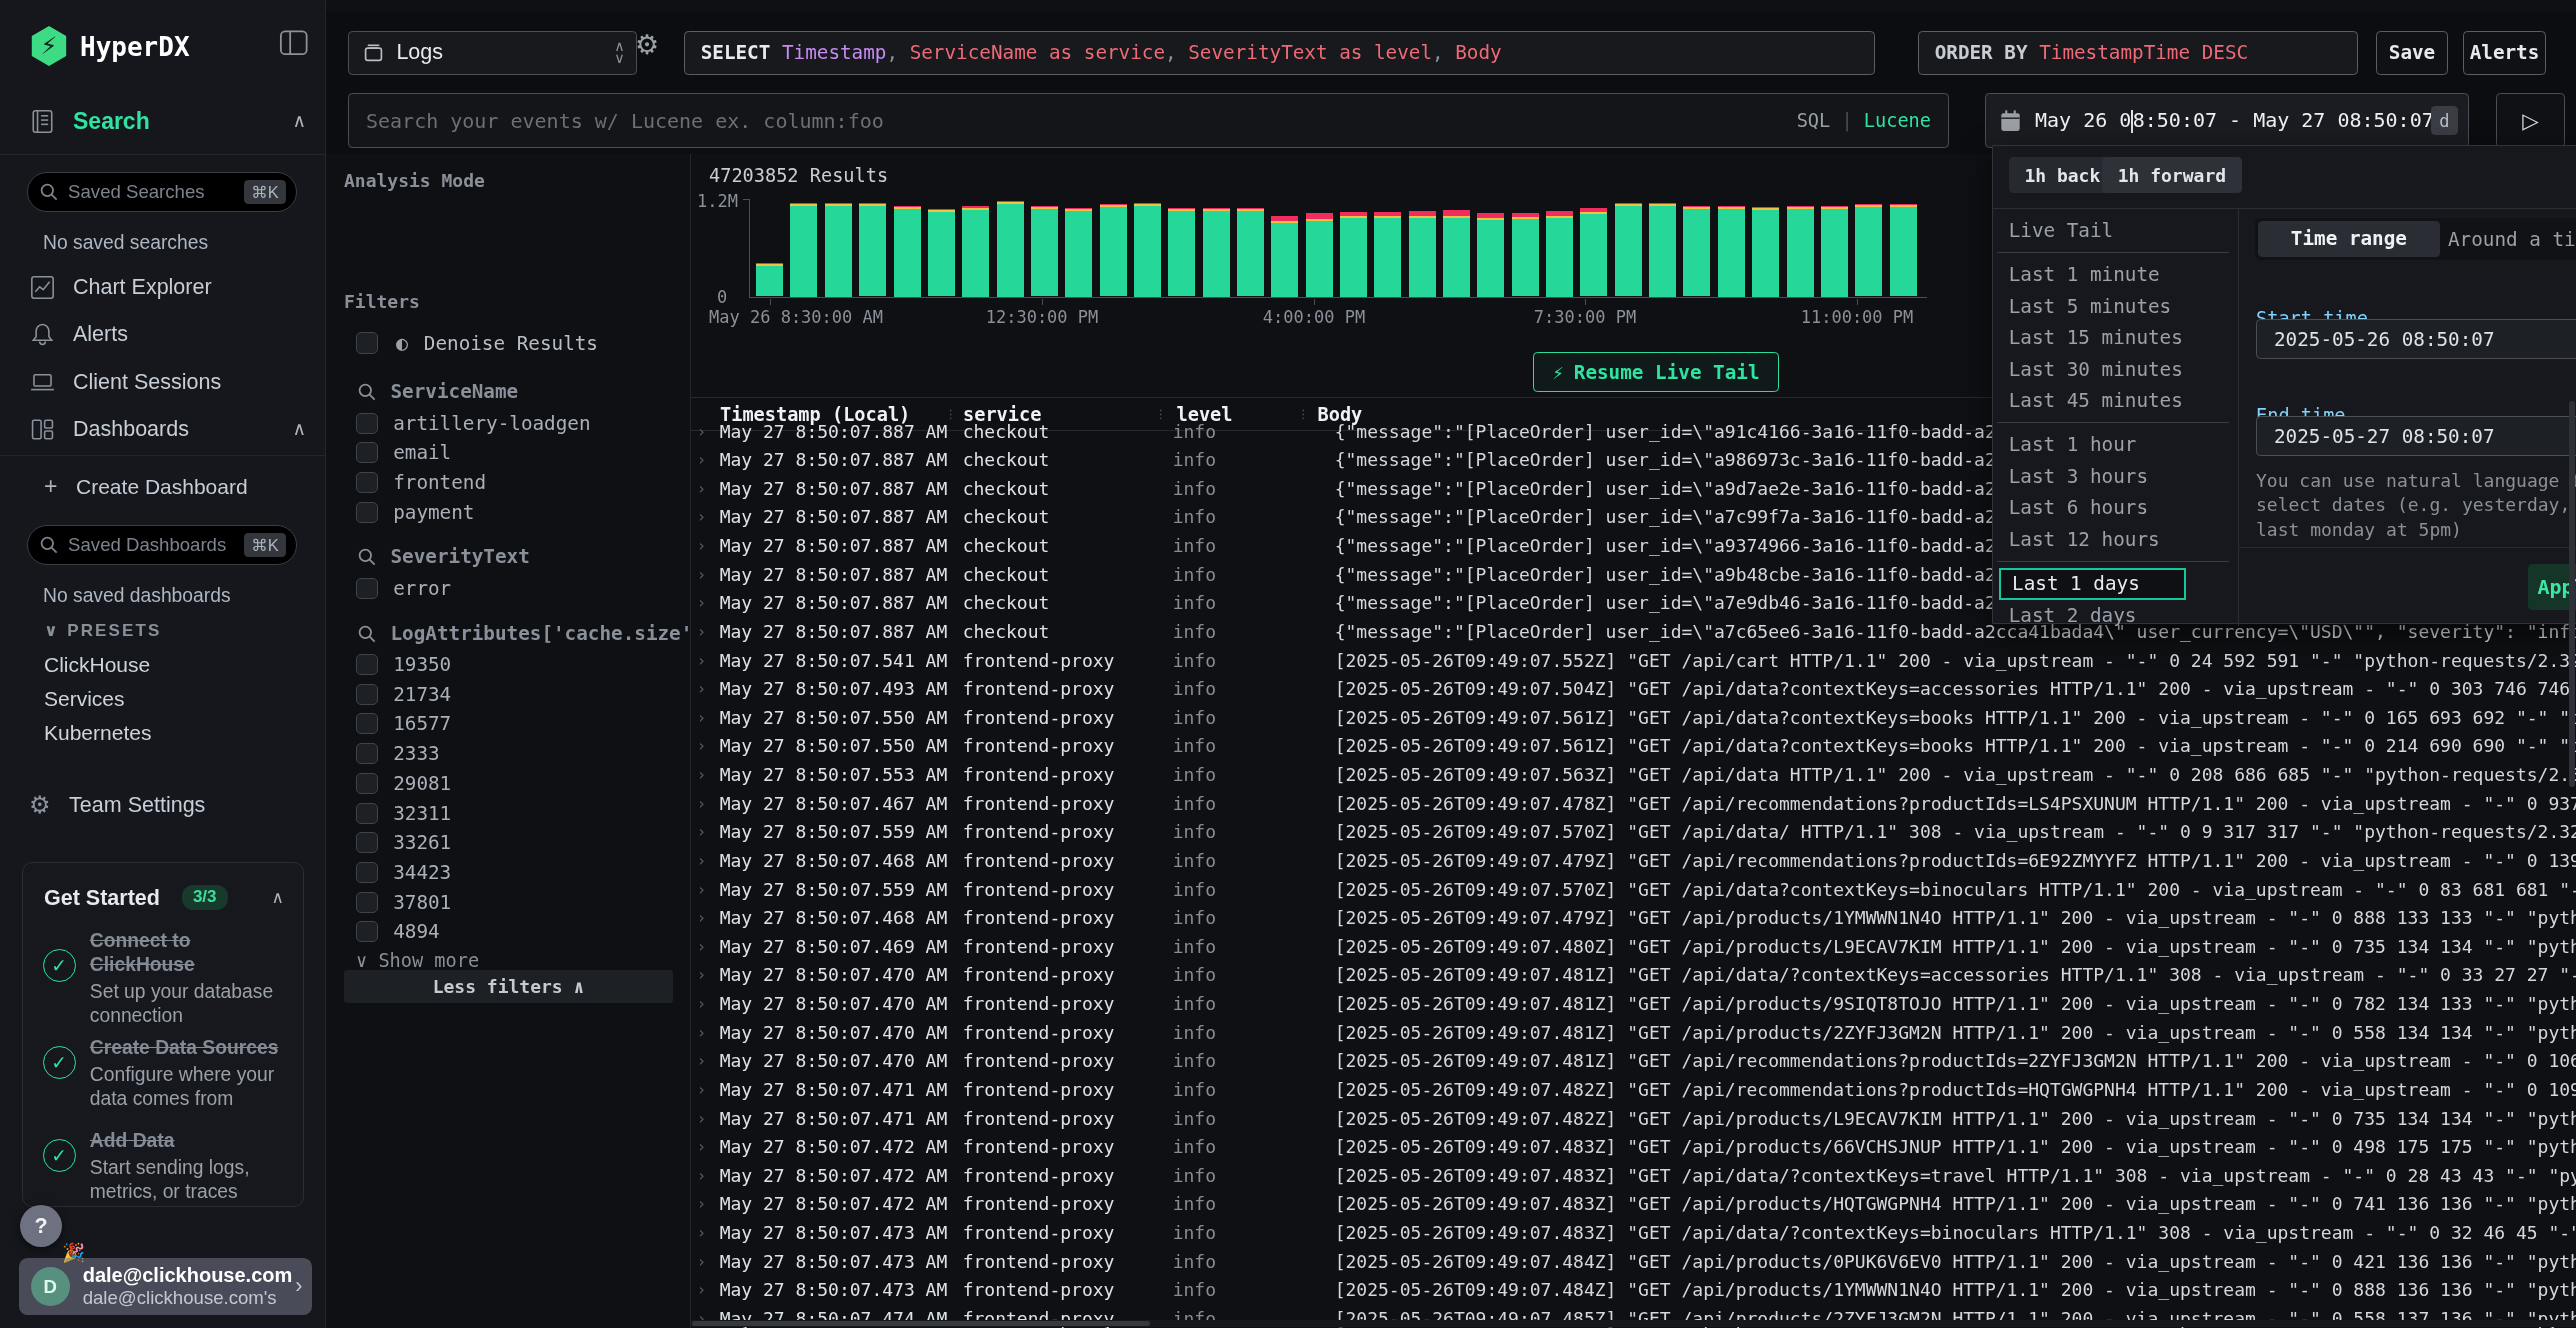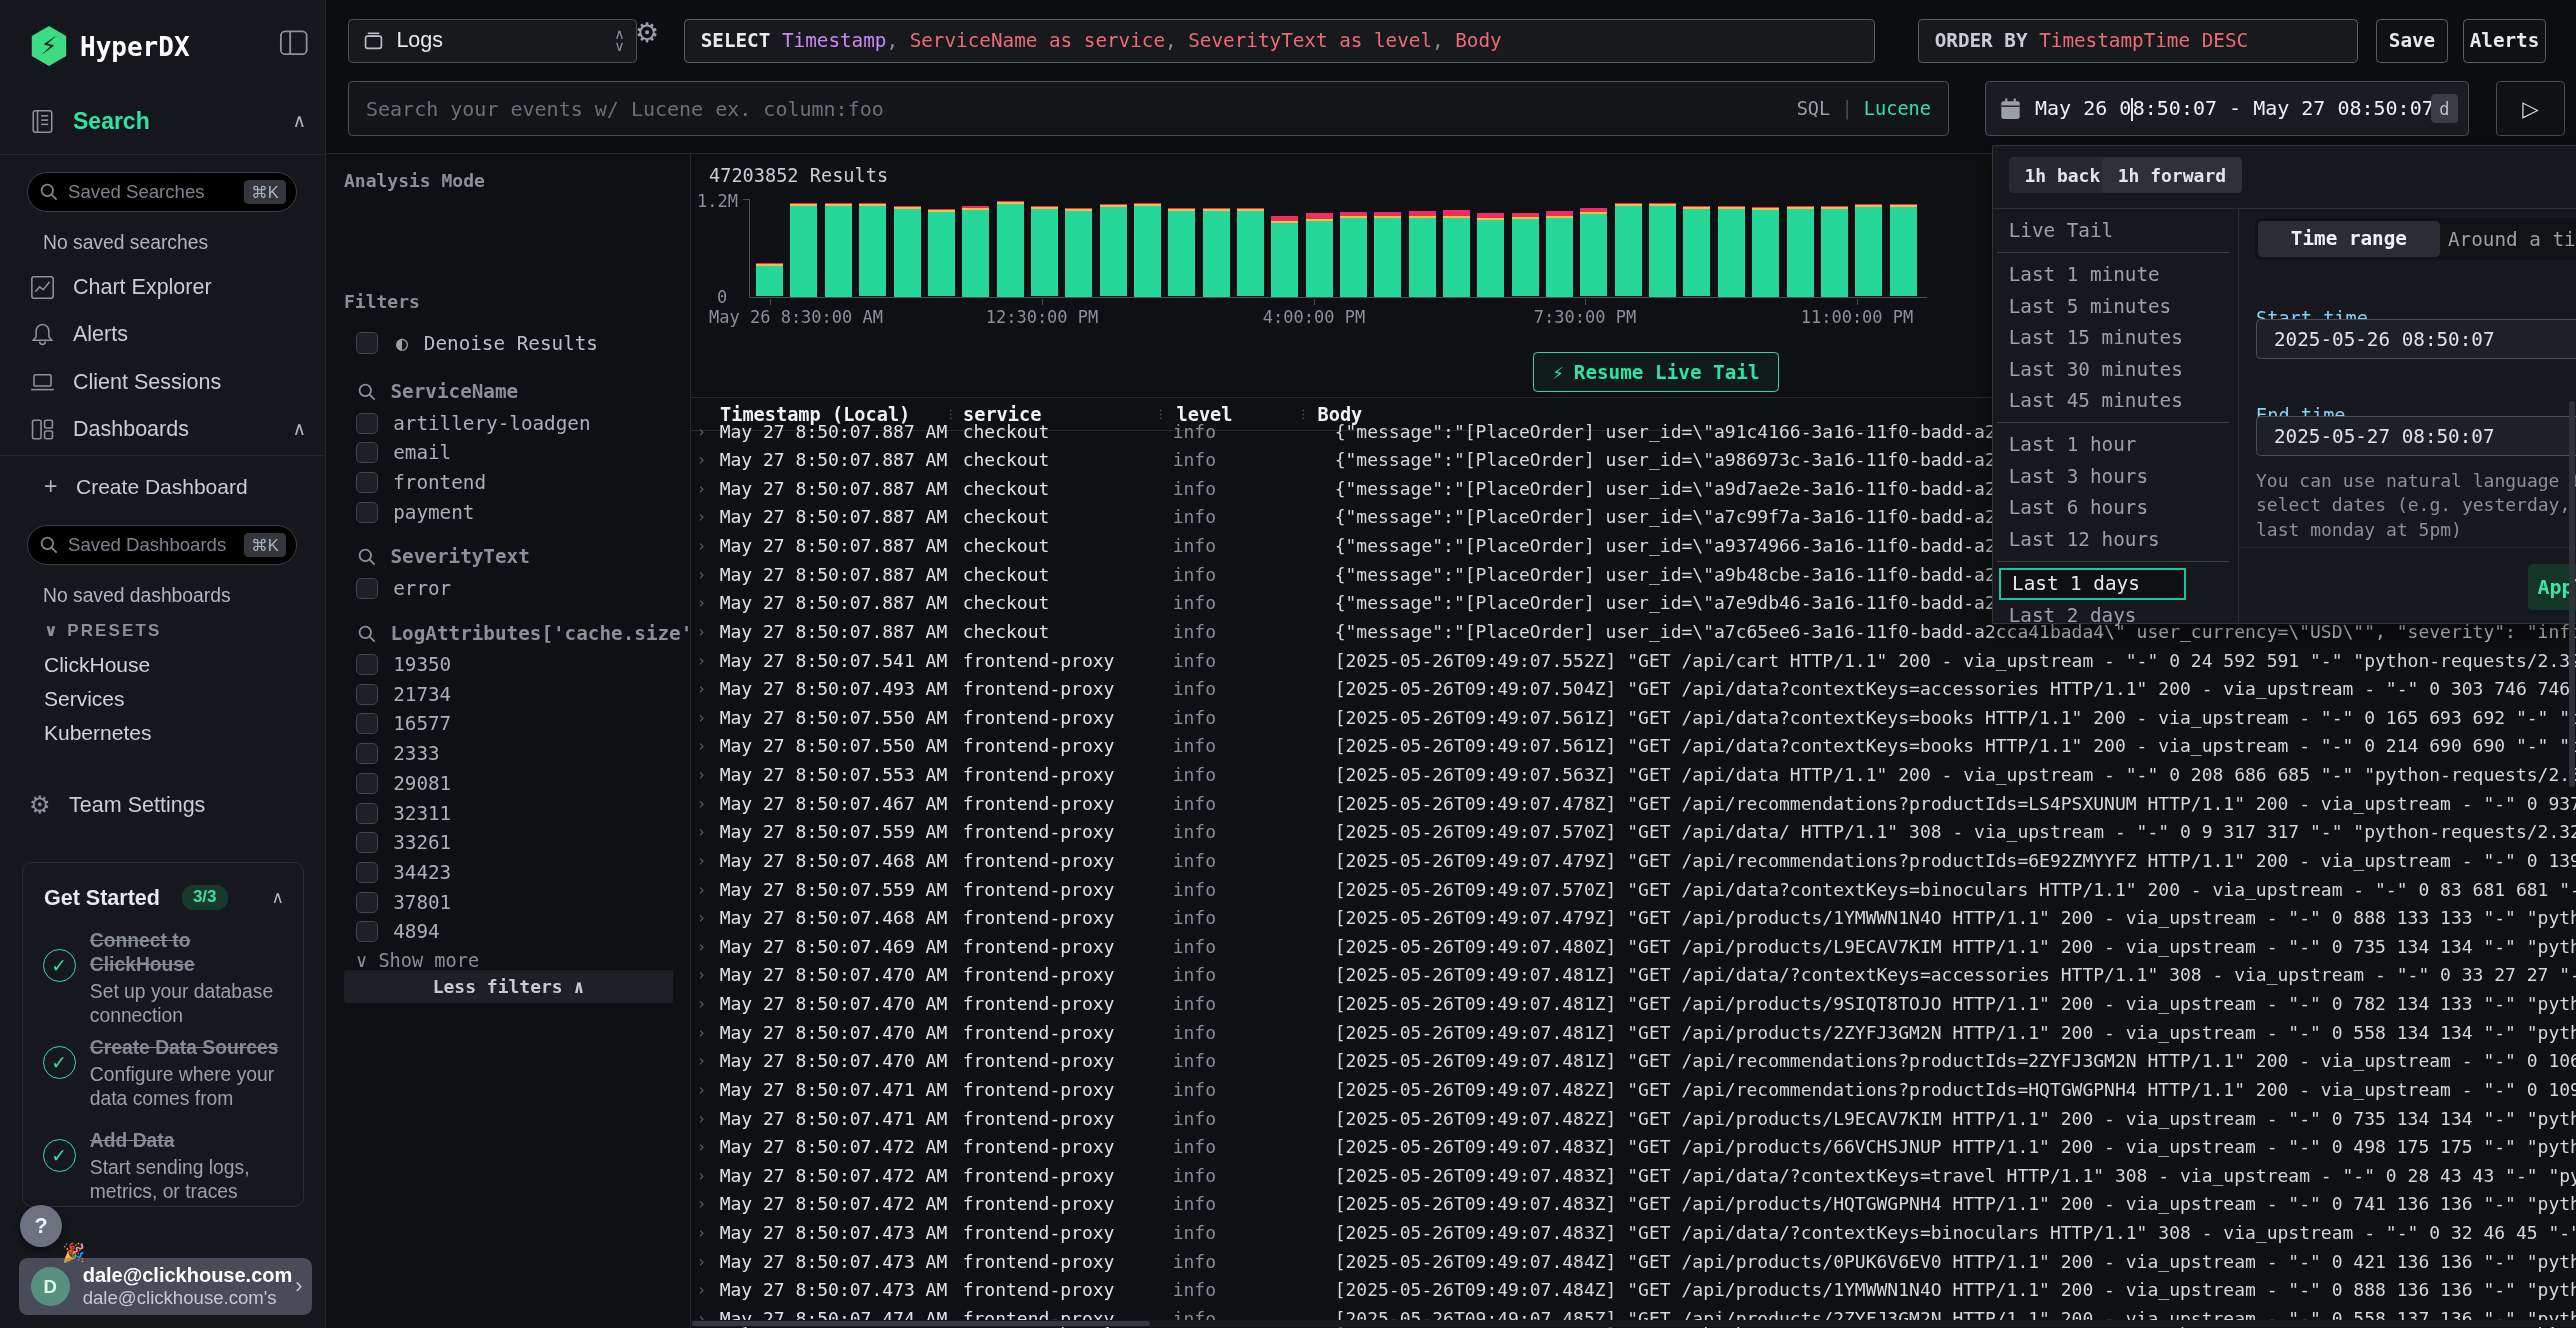--- a/index.html
+++ b/index.html
@@ -27,21 +27,21 @@
   .divline { position:absolute; left:0; width:326px; border-top:0.7px solid #23262b; }
   .muted-note { position:absolute; left:43px; font-size:19.3px; color:#aeb6c2; }
   .preset { position:absolute; left:44px; font-size:21px; color:#ced4dc; cursor:pointer; }
   .gscard { position:absolute; left:21.5px; top:862px; width:282px; height:345px; border:0.7px solid #2a2d34; border-radius:10px; background:#16181d; }
   .gsitem-title { font-size:19.3px; font-weight:bold; color:#858b94; text-decoration:line-through; line-height:1.25; }
   .gsitem-desc { font-size:19.3px; color:#9aa1aa; line-height:1.25; margin-top:2.9px; }
   .ckc { width:33px; height:33px; border:1.8px solid #2fe3a0; border-radius:50%; color:#2fe3a0; font-size:18.6px;
          display:flex; align-items:center; justify-content:center; }
 
   
-  .topbar { position:absolute; left:326px; top:0; width:2250px; height:154px; background:#0c0d10; border-bottom:0.7px solid #23262b; }
+  .topbar { position:absolute; left:326px; top:12px; width:2250px; height:154px; background:#0c0d10; border-bottom:0.7px solid #23262b; }
   .tbox { position:absolute; background:#17191d; border:0.7px solid #4a4e57; border-radius:4.3px; display:flex; align-items:center; }
   .btn { position:absolute; border:0.7px solid #5a5e67; border-radius:4.3px; background:#101114; color:#e6e9ed;
          display:flex; align-items:center; justify-content:center; font-weight:bold; cursor:pointer; }
 
   
   .fcol { position:absolute; left:326px; top:154px; width:365px; height:1174px; background:#0f1014; border-right:0.7px solid #23262b; }
   .flabel { font-size:18px; font-weight:bold; color:#8a9099; }
   .fitem { display:flex; align-items:center; }
   .cbx { width:21.5px; height:21.5px; background:#1d2024; border:1.4px solid #3f434b; border-radius:5px; flex:none; }
 

